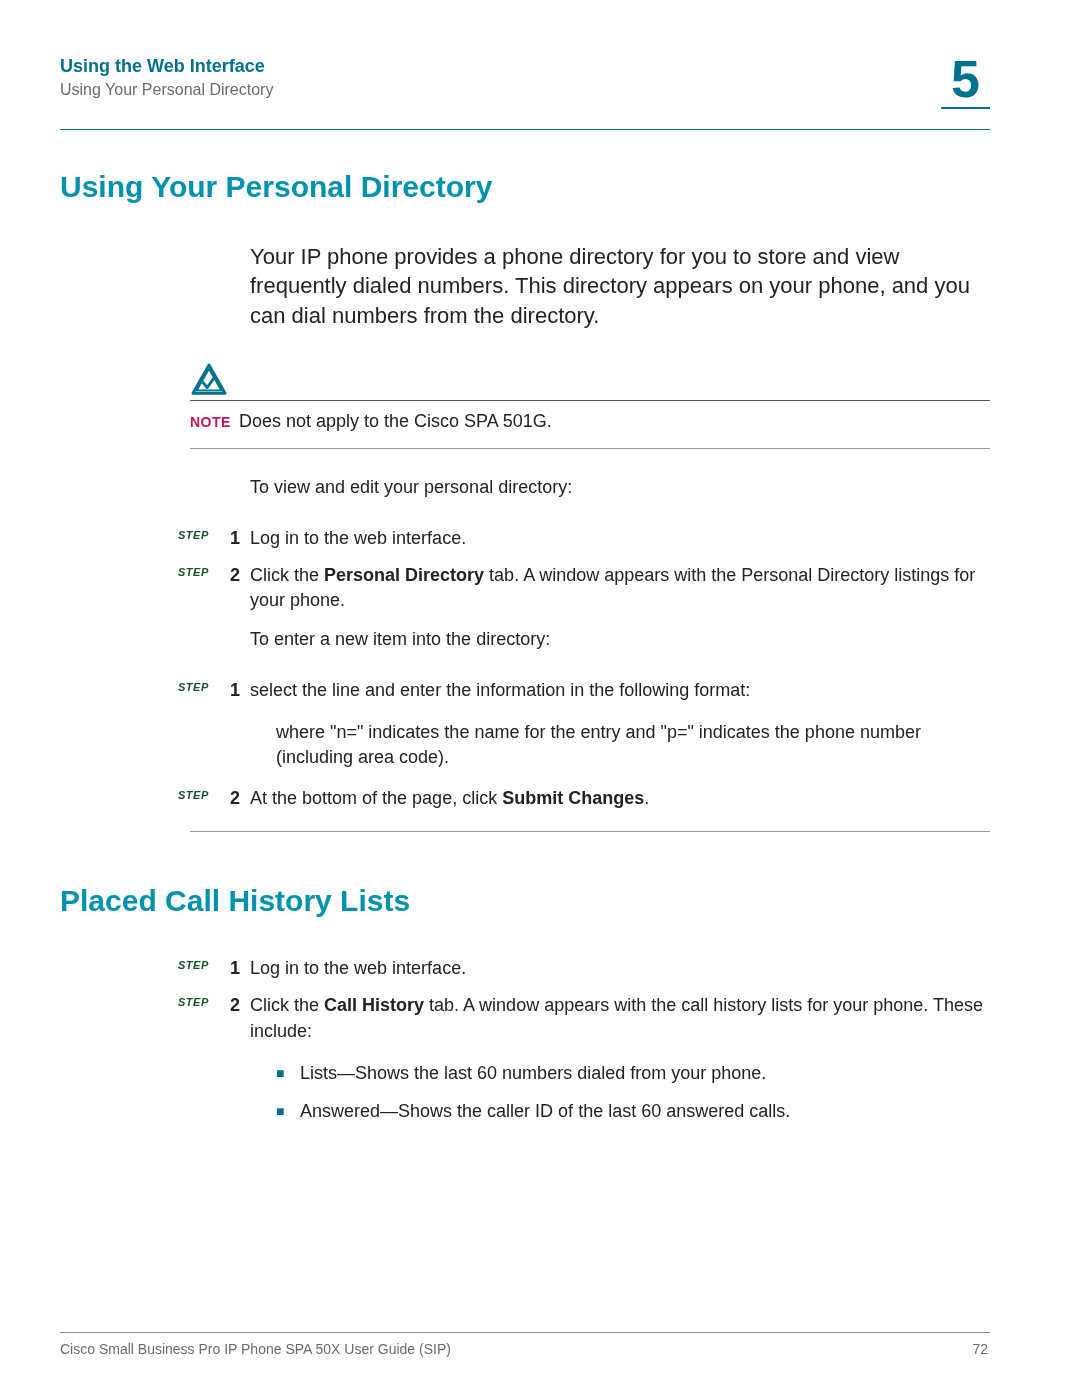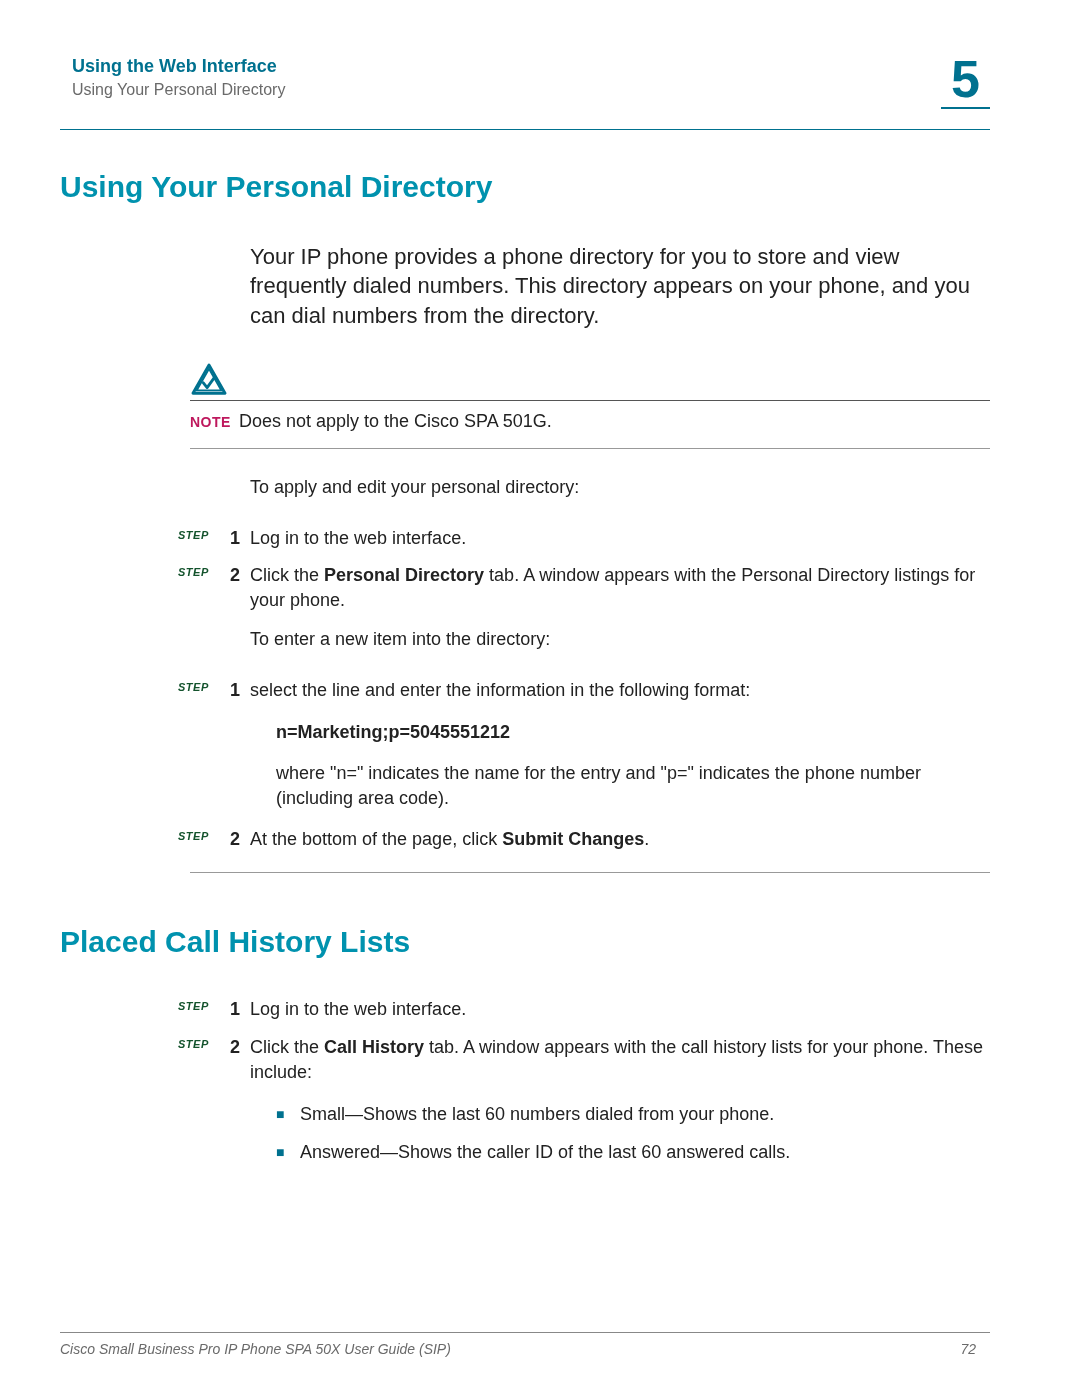--- a/index.html
+++ b/index.html
@@ -13,21 +13,20 @@
   .page {
     padding: 56px 90px 40px 60px;
     box-sizing: border-box;
     min-height: 1397px;
     position: relative;
   }
   .header-row {
     display: flex;
     justify-content: space-between;
     align-items: flex-start;
-    margin-left: 12px;
   }
   .hdr-left { }
   .hdr-title {
     color: #00718f;
     font-weight: bold;
     font-size: 18px;
   }
   .hdr-sub {
     color: #6a6a6a;
     font-size: 16px;
@@ -173,27 +172,26 @@
     border-top: 1px solid #888;
     margin: 0;
     position: absolute;
     left: 60px;
     right: 90px;
     bottom: 64px;
   }
   .footer {
     position: absolute;
     left: 60px;
-    right: 104px;
+    right: 92px;
     bottom: 40px;
     display: flex;
     justify-content: space-between;
     color: #6a6a6a;
     font-size: 14px;
-    font-style: italic;
   }
 </style>
 </head>
 <body>
 
 <div class="page">
 
   <div class="header-row">
     <div class="hdr-left">
       <div class="hdr-title">Using the Web Interface</div>
@@ -223,21 +221,21 @@
       </span>
       <span class="spacer"></span>
     </div>
     <div class="note-body-row">
       <span class="note-label">NOTE</span>
       <span class="note-text">Does not apply to the Cisco SPA 501G.</span>
     </div>
     <hr class="note-after-rule">
   </div>
 
-  <div class="sub-lead">To apply and edit your personal directory:</div>
+  <div class="sub-lead">To view and edit your personal directory:</div>
 
   <div class="step-block">
     <div class="step-row">
       <span class="step-label">STEP</span>
       <span class="step-num">1</span>
       <span class="step-text">Log in to the web interface.</span>
     </div>
     <div class="step-row">
       <span class="step-label">STEP</span>
       <span class="step-num">2</span>
@@ -249,21 +247,20 @@
 
   <div class="step-block">
     <div class="step-row">
       <span class="step-label">STEP</span>
       <span class="step-num">1</span>
       <span class="step-text">select the line and enter the information in the following format:</span>
     </div>
   </div>
 
   <div class="indent-block">
-    <div class="code-line">n=Marketing;p=5045551212</div>
     <div>where "n=" indicates the name for the entry and "p=" indicates the phone number (including area code).</div>
   </div>
 
   <div class="step-block">
     <div class="step-row">
       <span class="step-label">STEP</span>
       <span class="step-num">2</span>
       <span class="step-text"><span>At the bottom of the page, click </span><span class="bold">Submit Changes</span><span>.</span></span>
     </div>
   </div>
@@ -282,21 +279,21 @@
     <div class="step-row">
       <span class="step-label">STEP</span>
       <span class="step-num">2</span>
       <span class="step-text"><span>Click the </span><span class="bold">Call History</span><span> tab. A window appears with the call history lists for your phone. These include:</span></span>
     </div>
   </div>
 
   <div class="bullet-list">
     <div class="bullet-row">
       <span class="bullet-dot">■</span>
-      <span class="bullet-text"><span class="bold">Small</span><span>—Shows the last 60 numbers dialed from your phone.</span></span>
+      <span class="bullet-text"><span class="bold">Lists</span><span>—Shows the last 60 numbers dialed from your phone.</span></span>
     </div>
     <div class="bullet-row">
       <span class="bullet-dot">■</span>
       <span class="bullet-text"><span class="bold">Answered</span><span>—Shows the caller ID of the last 60 answered calls.</span></span>
     </div>
   </div>
 
   <hr class="footer-rule">
   <div class="footer">
     <span>Cisco Small Business Pro IP Phone SPA 50X User Guide (SIP)</span>

